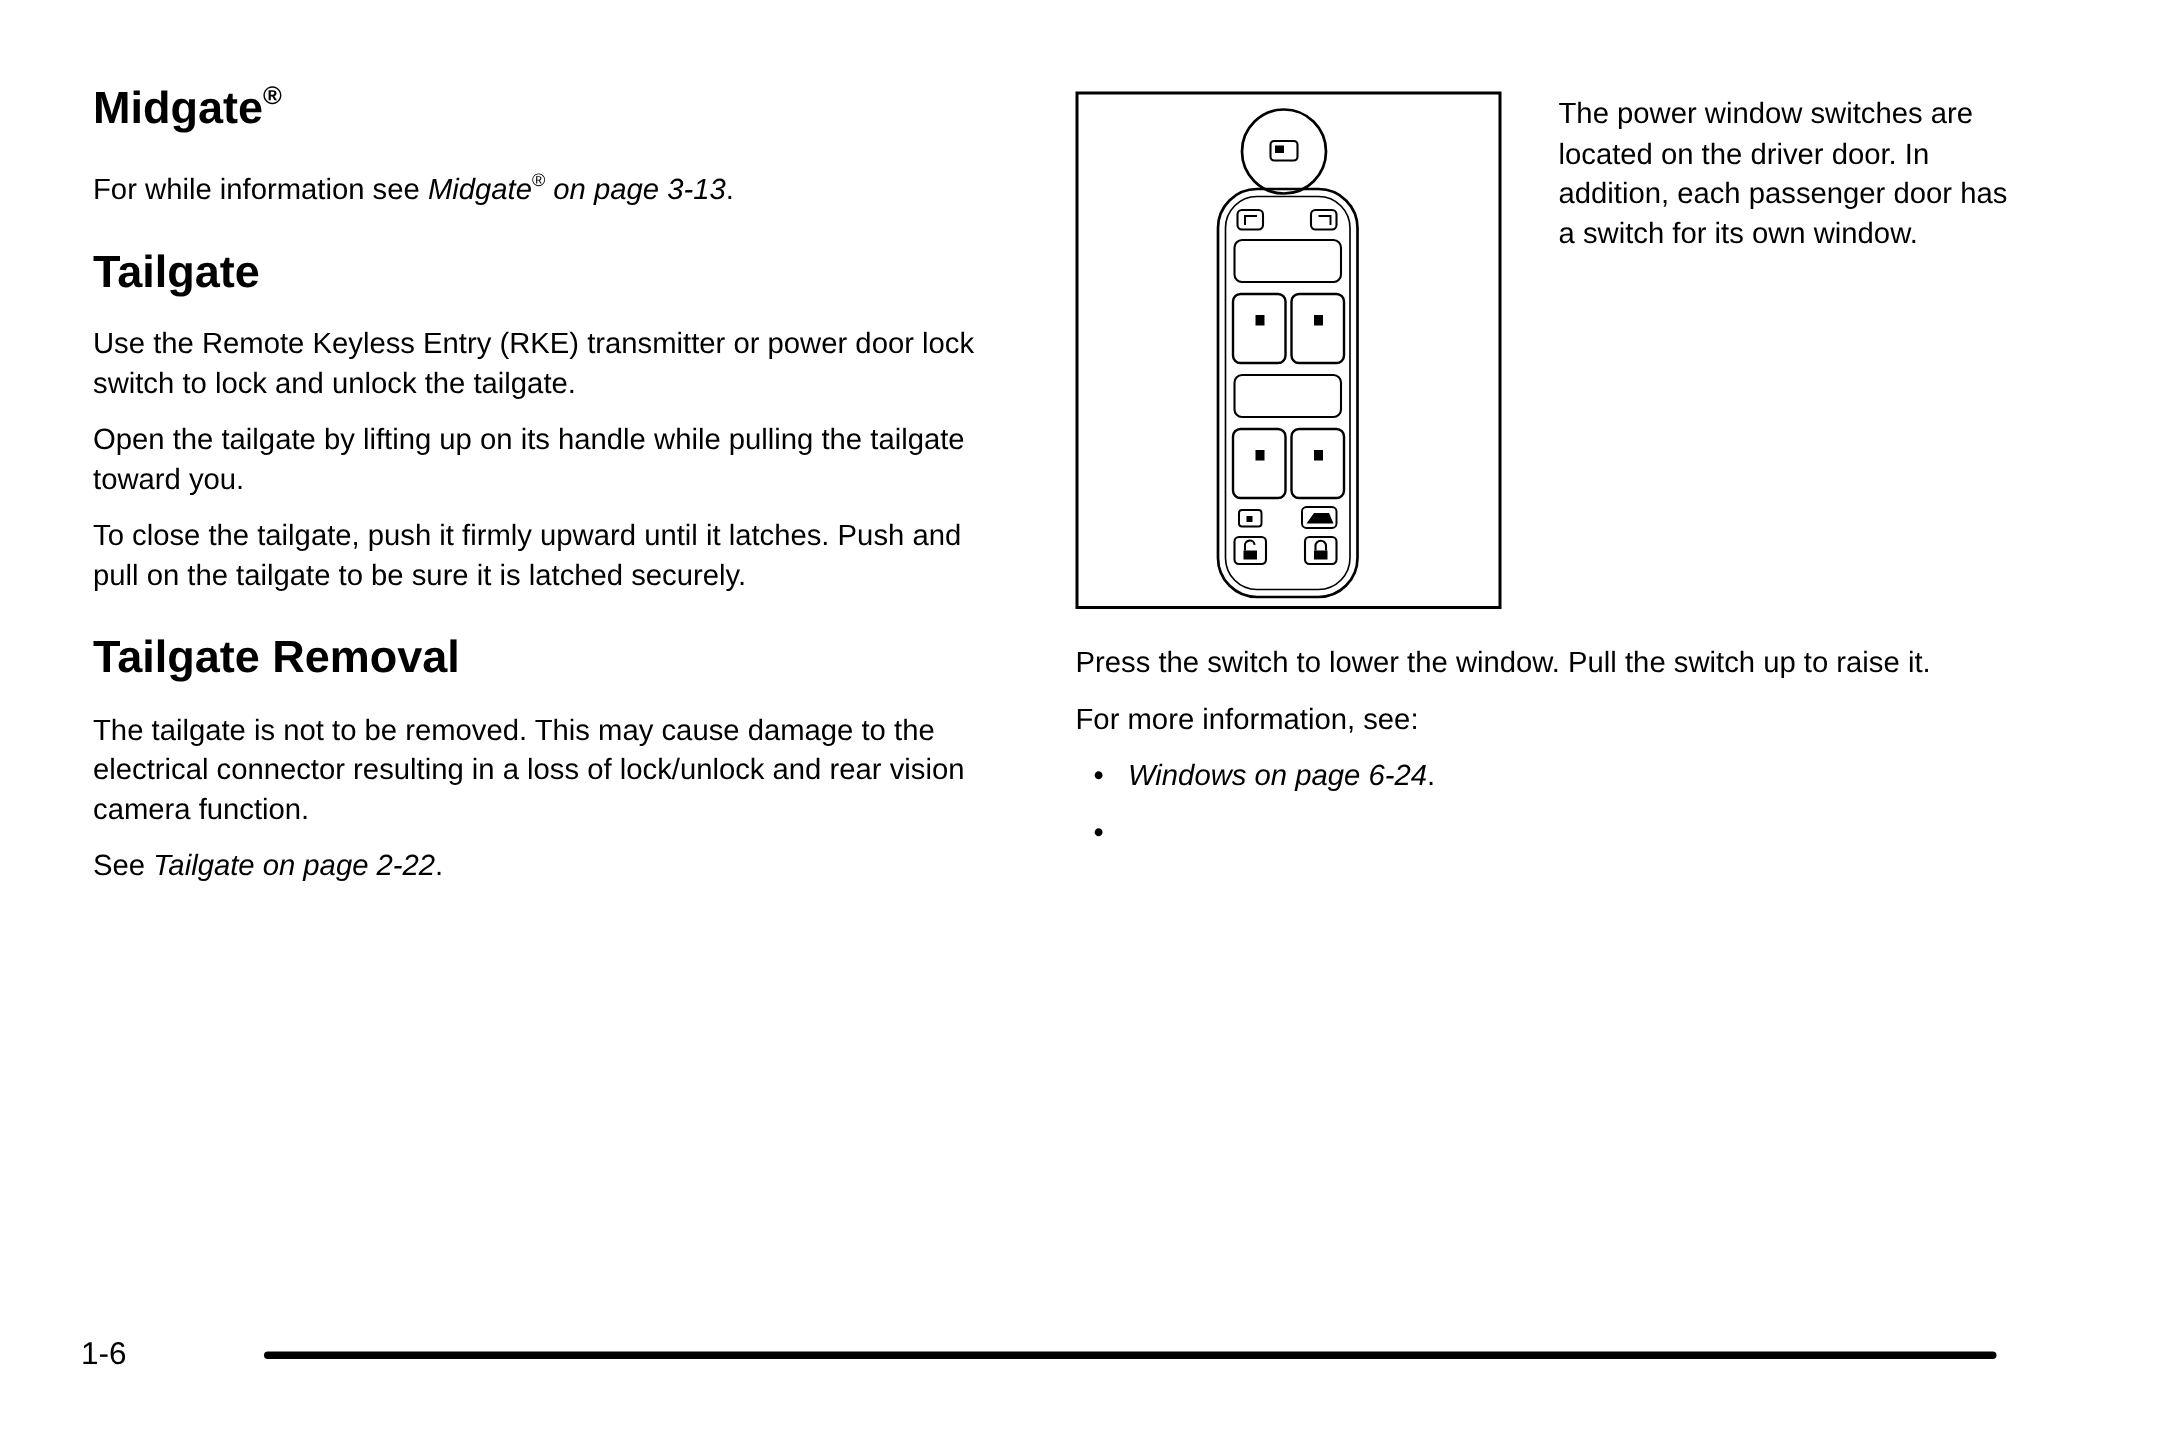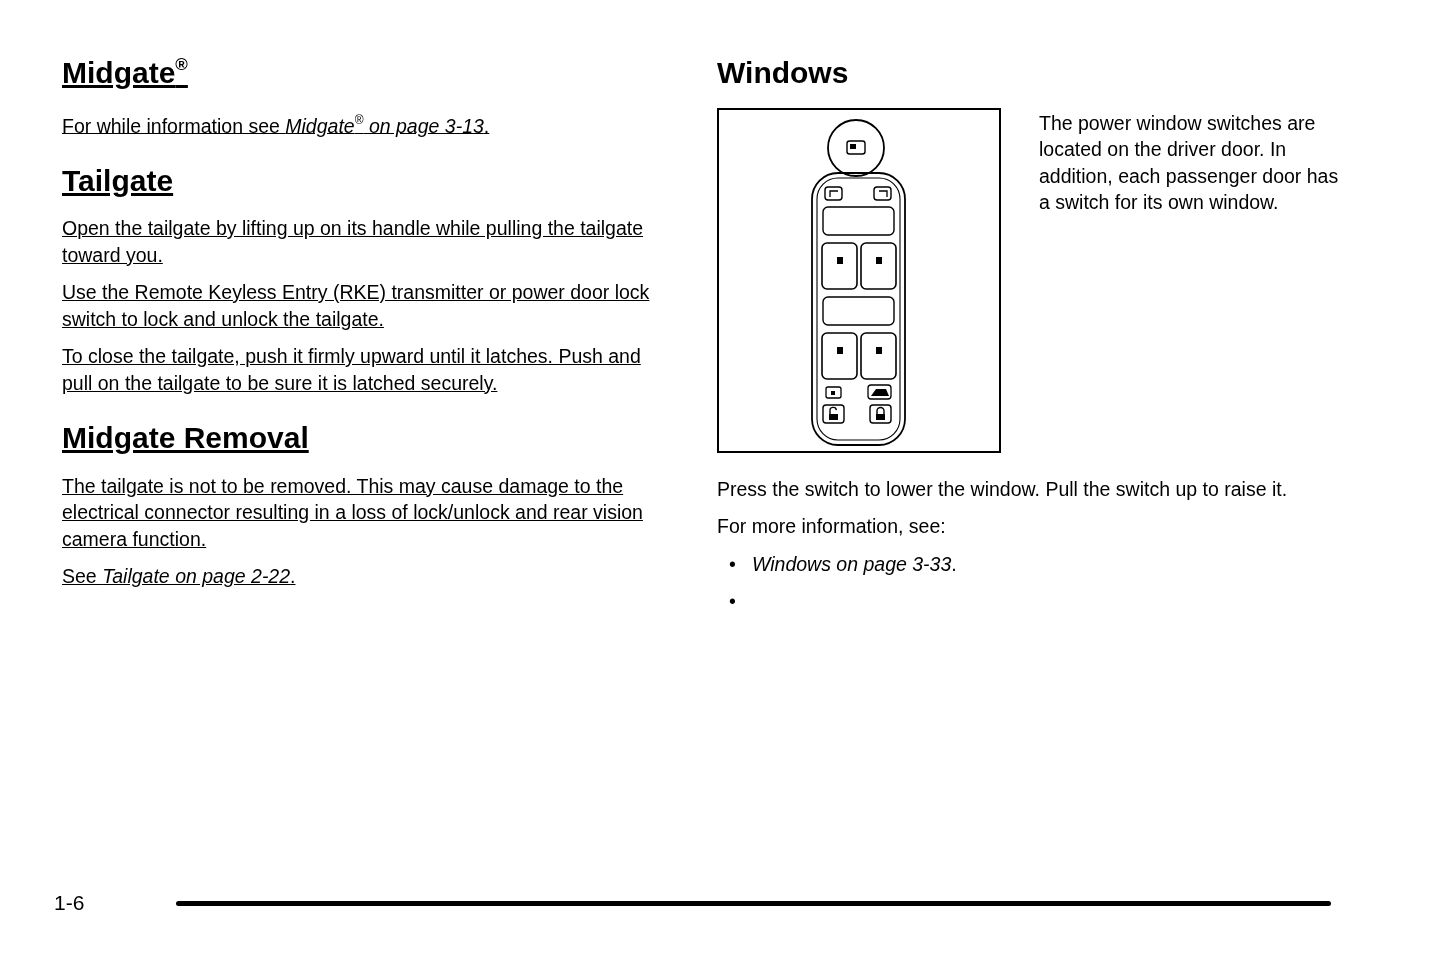--- a/index.html
+++ b/index.html
@@ -7,21 +7,21 @@
   body {
     width: 1445px; height: 966px;
     background: #ffffff;
     color: #000000;
     font-family: "Liberation Sans", sans-serif;
     -webkit-font-smoothing: antialiased;
   }
   .page { position: relative; width: 1445px; height: 966px; overflow: hidden; background:#fff; }
 
   .col { position: absolute; top: 56px; }
-  .col-left  { left: 62px;  width: 608px; text-decoration: underline; }
+  .col-left  { left: 62px;  width: 608px; }
   .col-right { left: 717px; width: 622px; }
 
   h1 {
     font-size: 30px; font-weight: 700; margin: 0 0 17px 0; line-height: 1.15;
   }
   h1 sup { font-size: 17px; position: relative; top: -2px; }
   .h-spaced { margin-top: 25px; }
 
   .body-text {
     font-size: 19.5px; line-height: 26.5px; margin: 0 0 11px 0;
@@ -68,35 +68,34 @@
 
   <div class="col col-left">
 
     <h1><span>Midgate</span><sup>®</sup></h1>
 
 
     <p class="body-text"><span>For while information see </span><em>Midgate</em><sup>®</sup><em> on page 3-13</em><span>.</span></p>
 
     <h1 class="h-spaced">Tailgate</h1>
 
+    <p class="body-text">Use the Remote Keyless Entry (RKE) transmitter or power door lock switch to lock and unlock the tailgate.</p>
     <p class="body-text">Open the tailgate by lifting up on its handle while pulling the tailgate toward you.</p>
-    <p class="body-text">Use the Remote Keyless Entry (RKE) transmitter or power door lock switch to lock and unlock the tailgate.</p>
     <p class="body-text">To close the tailgate, push it firmly upward until it latches. Push and pull on the tailgate to be sure it is latched securely.</p>
 
-    <h1 class="h-spaced">Midgate Removal</h1>
+    <h1 class="h-spaced">Tailgate Removal</h1>
 
     <p class="body-text">The tailgate is not to be removed. This may cause damage to the electrical connector resulting in a loss of lock/unlock and rear vision camera function.</p>
 
     <p class="body-text"><span>See </span><em>Tailgate on page 2-22</em><span>.</span></p>
 
   </div>
 
   <div class="col col-right">
 
-    <h1>Windows</h1>
 
     <div class="figure-row">
 
       <div class="figure-box">
         <svg viewBox="0 0 280 341" width="280" height="341">
 
           <g>
             <circle class="ln" cx="137" cy="38" r="28" stroke-width="1.8" fill="#fff"></circle>
             <rect class="ln" x="128" y="31" width="18" height="13" rx="2.5" stroke-width="1.4"></rect>
             <rect x="131" y="34" width="6" height="5" fill="#000"></rect>
@@ -154,21 +153,21 @@
 
       <div class="figure-caption">The power window switches are located on the driver door. In addition, each passenger door has a switch for its own window.</div>
     </div>
 
     <p class="body-text after-figure">Press the switch to lower the window. Pull the switch up to raise it.</p>
     <p class="body-text">For more information, see:</p>
 
     <div class="bullet-list">
       <div class="bullet-item">
         <span class="bullet-dot">•</span>
-        <span><em>Windows on page 3-33</em><span>.</span></span>
+        <span><em>Windows on page 6-24</em><span>.</span></span>
       </div>
       <div class="bullet-item">
         <span class="bullet-dot">•</span>
       </div>
     </div>
 
   </div>
 
   <div class="footer-page-number">1-6</div>
   <div class="footer-rule"></div>

